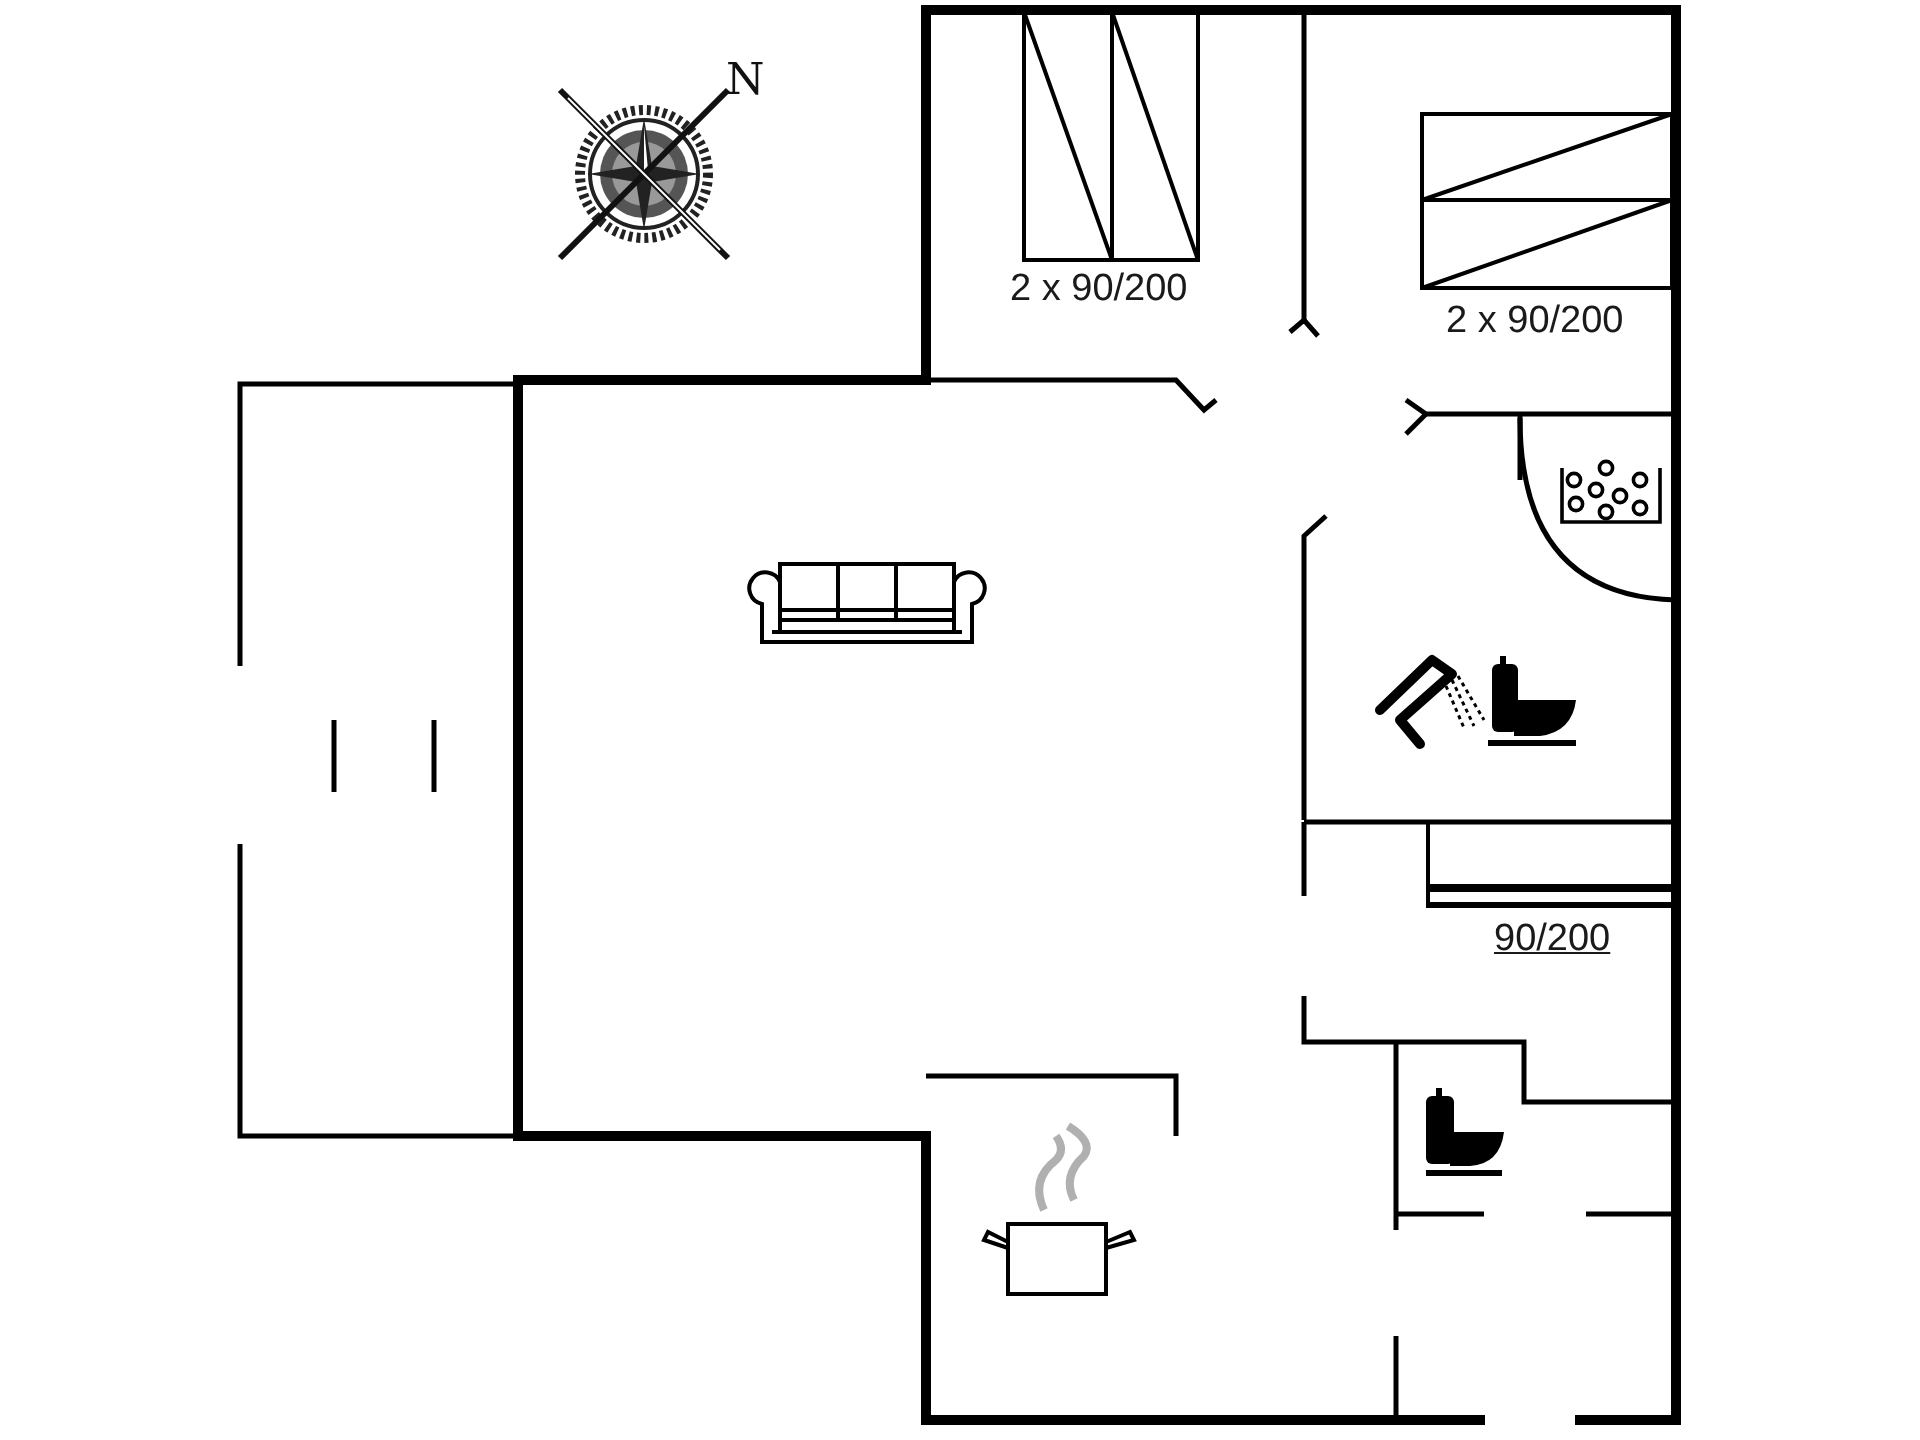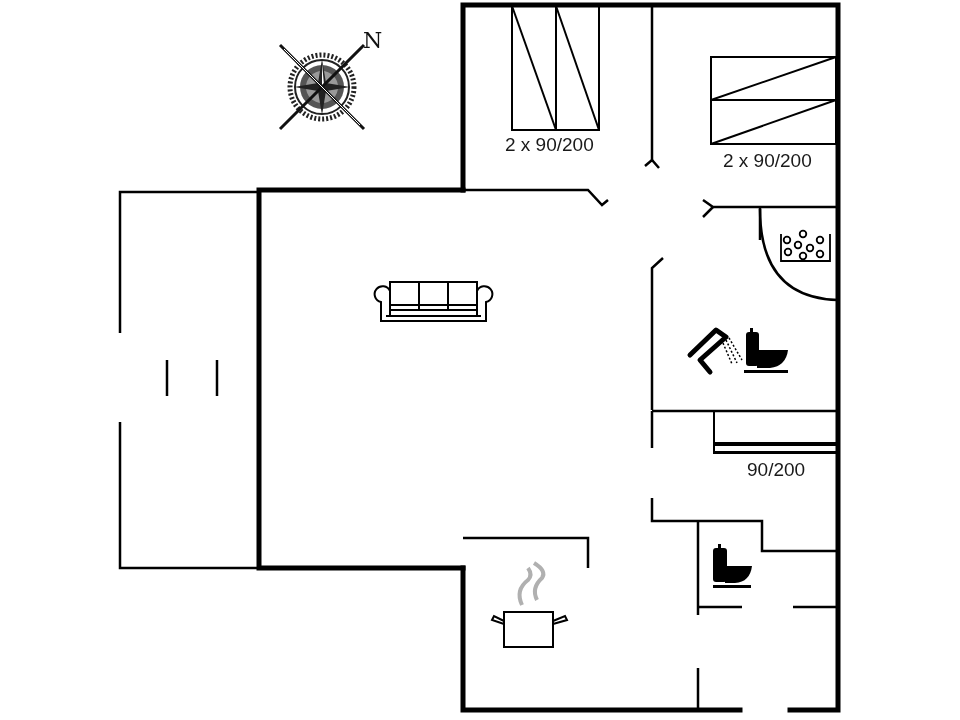--- a/index.html
+++ b/index.html
@@ -140,13 +140,13 @@
     <path d="M537,600 Q531,588 542,578 Q547,571 534,563" stroke="#b0b0b0" stroke-width="4" fill="none"></path>
     <rect x="504" y="612" width="49" height="35" stroke="#000" stroke-width="2" fill="none"></rect>
     <path d="M504,621 L494,616 L492,620 L504,624" stroke="#000" stroke-width="2" fill="none"></path>
     <path d="M553,621 L565,616 L567,620 L553,624" stroke="#000" stroke-width="2" fill="none"></path>
   </g>
 </svg>
 
 <div class="north" style="left:363px; top:28px;">N</div>
 <div class="lbl" style="left:505px; top:134px;">2 x 90/200</div>
 <div class="lbl" style="left:723px; top:150px;">2 x 90/200</div>
-<div class="lbl" style="left:747px; top:459px;">90/200</div>
+<div class="lbl" style="left:747px; top:459px;text-decoration:underline;">90/200</div>
 
 </body></html>

